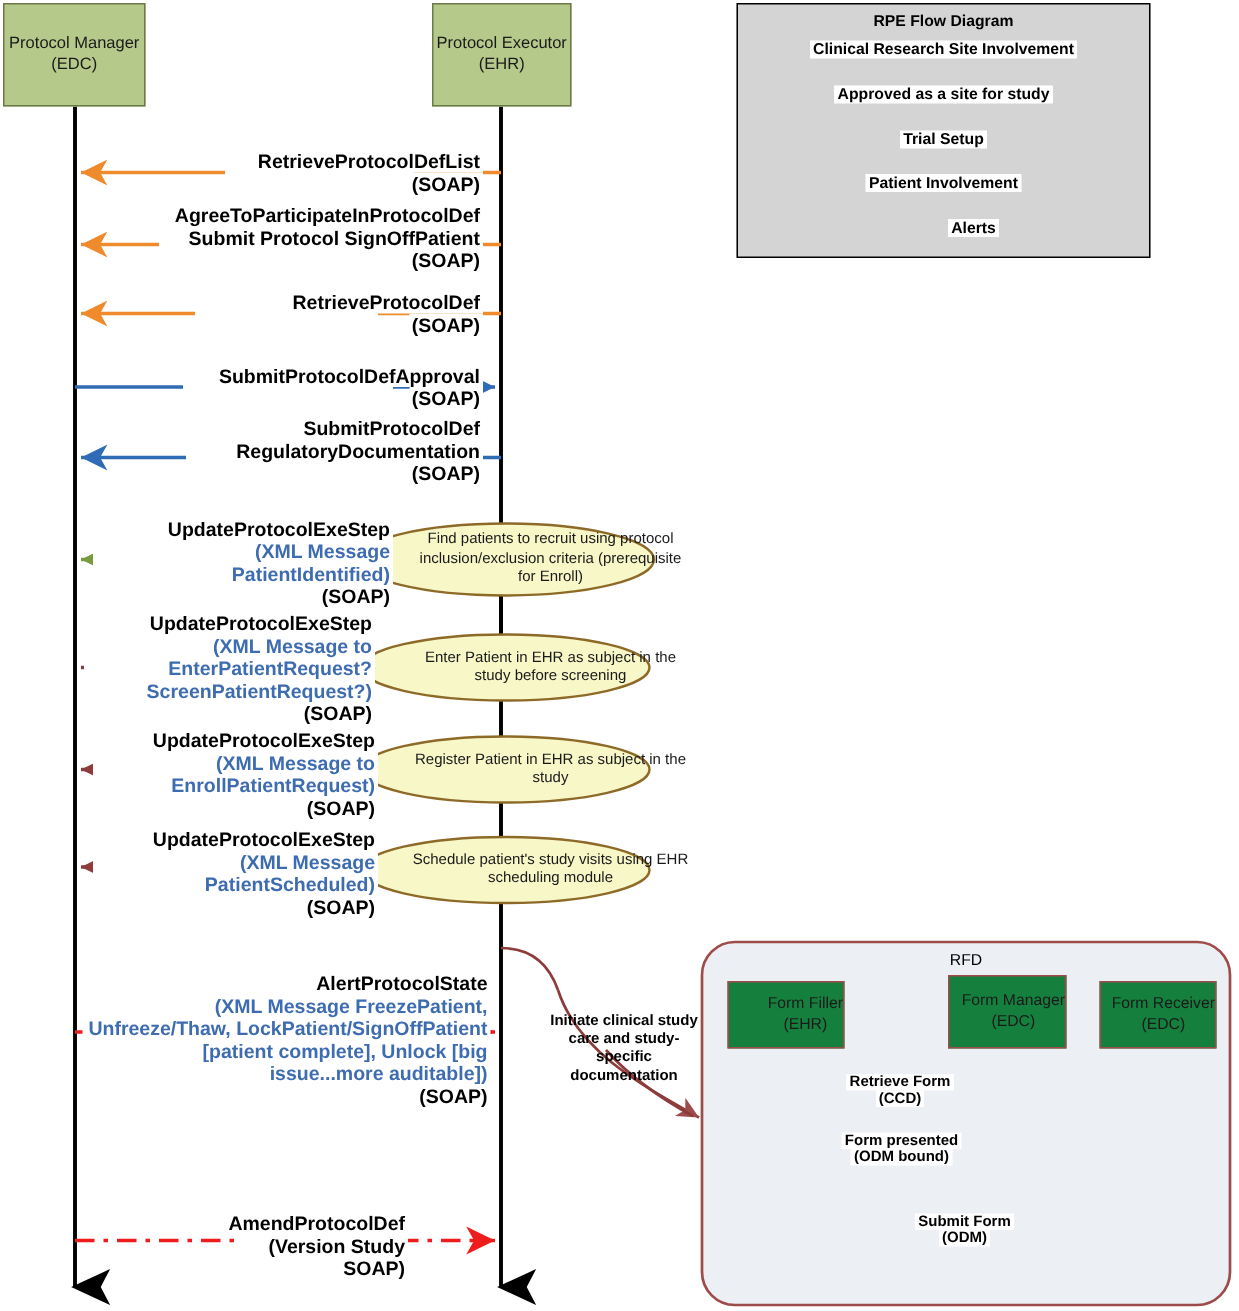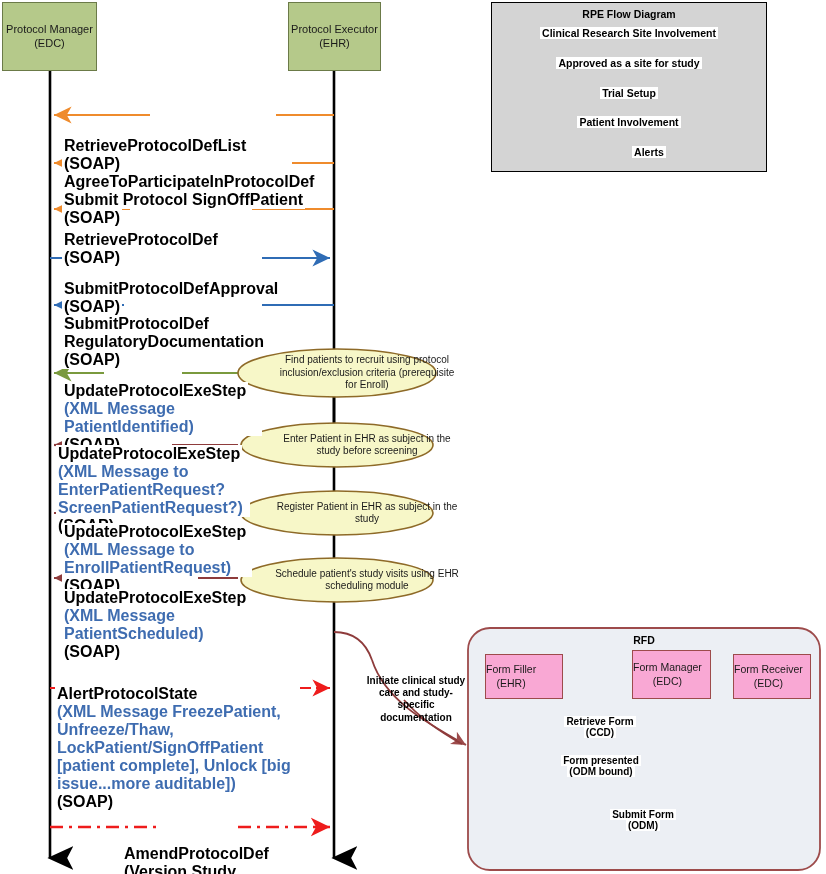--- a/index.html
+++ b/index.html
@@ -5,37 +5,37 @@
   html,body{margin:0;padding:0;background:#ffffff;}
   body{width:826px;height:874px;position:relative;overflow:hidden;
        font-family:"Liberation Sans","DejaVu Sans",sans-serif;}
   #root{position:absolute;left:0;top:0;width:826px;height:874px;}
   svg.layer{position:absolute;left:0;top:0;width:826px;height:874px;}
   .actor-box{position:absolute;box-sizing:border-box;
      background:#b5c98a;border:1px solid #6b7a48;
      display:flex;align-items:center;justify-content:center;
      font-size:11px;color:#1a1a1a;text-align:center;line-height:1.25;}
   .rfd-box{position:absolute;box-sizing:border-box;
-     background:#f9a8d4;border:1.5px solid #9d4b4b;
-     display:flex;align-items:center;justify-content:flex-start;
+     background:#15803d;border:1.5px solid #9d4b4b;
+     display:flex;align-items:center;justify-content:flex-end;
      font-size:10.5px;color:#1a1a1a;text-align:center;line-height:1.25;}
-  .msg{position:absolute;text-align:left;font-size:16px;font-weight:bold;color:#000;margin-top:37px;}
+  .msg{position:absolute;text-align:right;font-size:13px;font-weight:bold;color:#000;}
   .msg .xml{color:#3e6cb0;font-weight:bold;}
   .msg .plain{color:#000;font-weight:bold;}
   .msgbg{background:#fff;display:inline-block;padding:0 2px;}
   .note{position:absolute;text-align:center;font-size:10px;color:#1a1a1a;
         line-height:1.25;display:flex;align-items:center;justify-content:center;margin-left:30px;}
   .legend-panel{position:absolute;box-sizing:border-box;background:#d4d4d4;
       border:1.5px solid #000;}
   .legend-title{position:absolute;width:100%;text-align:center;
       font-size:10.5px;font-weight:bold;color:#000;}
   .legend-text{position:absolute;width:100%;text-align:center;font-size:10.5px;
       font-weight:bold;color:#000;}
   .legend-text span{background:#fff;padding:0 2px;}
-  .rfd-title{position:absolute;font-size:10.5px;font-weight:bold;color:#000;
+  .rfd-title{position:absolute;font-size:10.5px;font-weight:normal;color:#000;
       text-align:center;width:100%;}
   .rfd-msg{position:absolute;text-align:center;font-size:10px;font-weight:bold;color:#000;}
   .rfd-msg span{background:#fff;padding:0 2px;display:inline-block;}
   .curvelabel{position:absolute;text-align:center;font-size:10px;font-weight:bold;
       color:#000;line-height:1.22;margin-top:30px;}
 </style>
 </head>
 <body>
 
 <div id="root">

